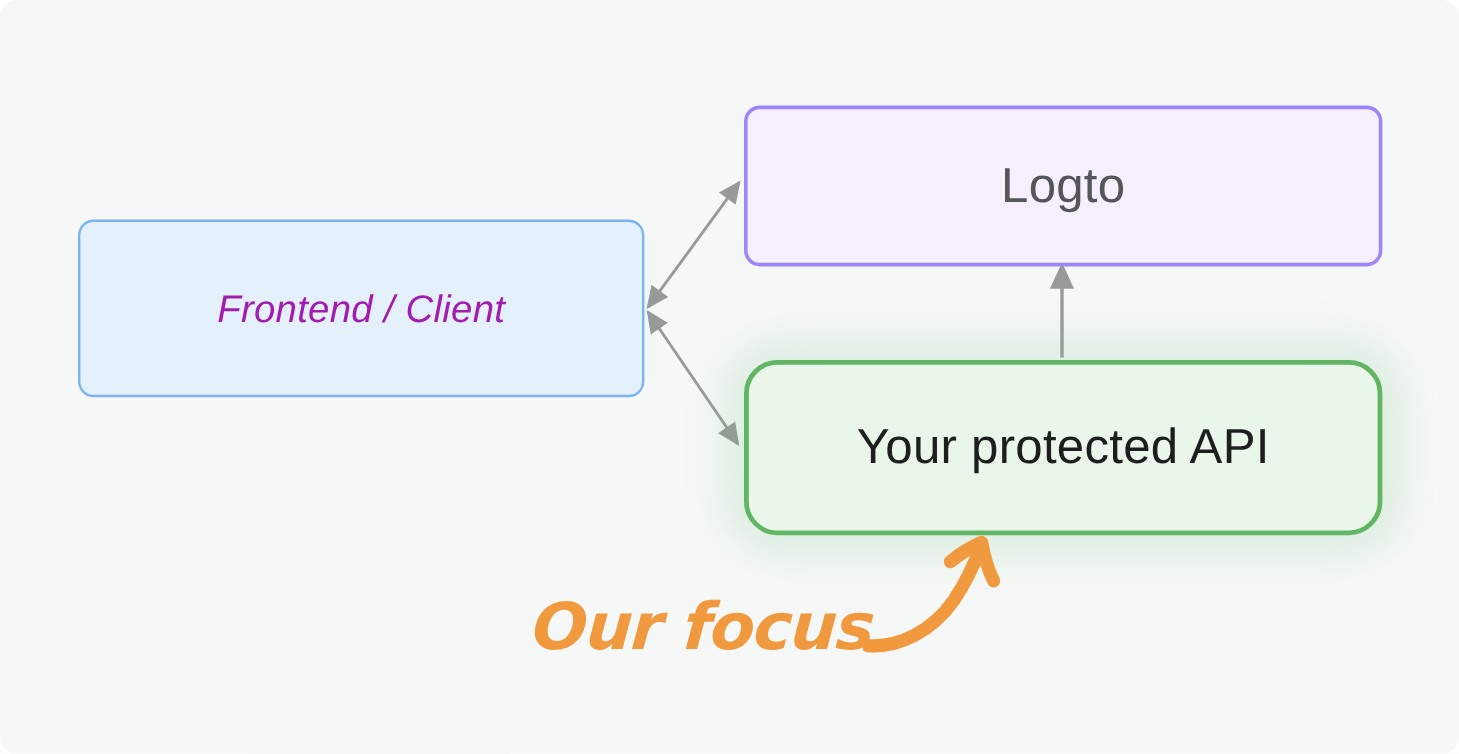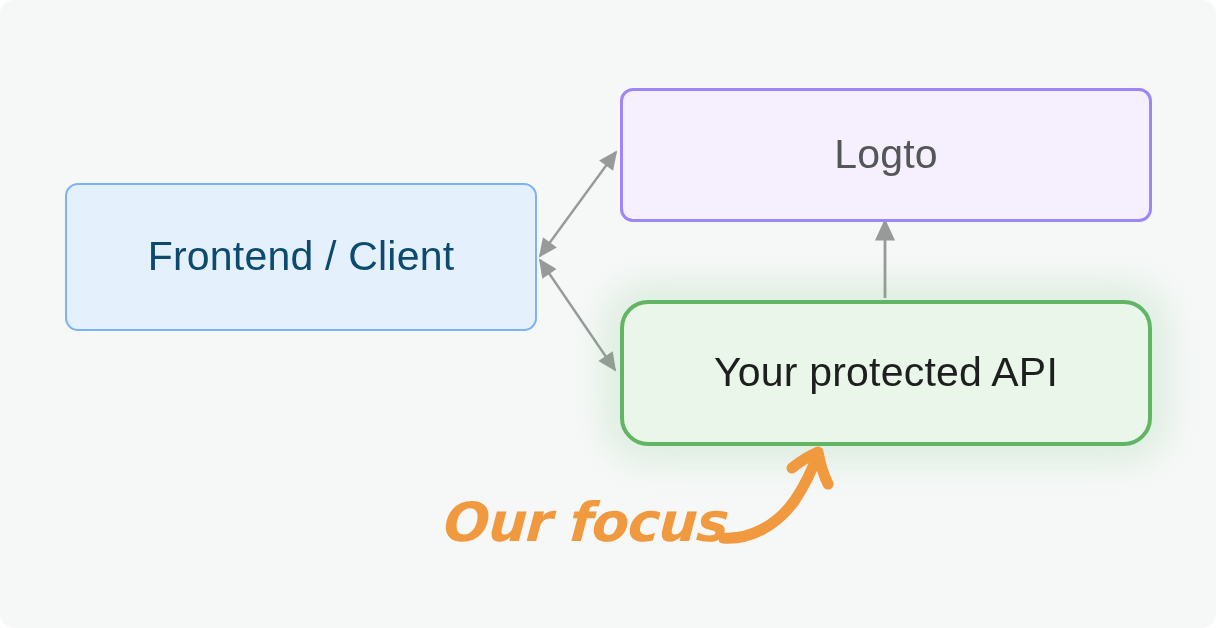--- a/index.html
+++ b/index.html
@@ -47,23 +47,24 @@
   #node-frontend {
     left: 65px;
     top: 183px;
     width: 472px;
     height: 148px;
     background: #e4f0fc;
     border: 2.5px solid #7cb2f6;
     border-radius: 13px;
   }
   #node-frontend .node-label {
-    font-size: 41px;
-    color: #0c4a6e;
+    font-size: 32px;
+    color: #a21caf;
     letter-spacing: 0.2px;
+    font-style: italic;
   }
 
   
   #node-logto {
     left: 620px;
     top: 62px;
     width: 532px;
     height: 134px;
     background: #f6effd;
     border: 3px solid #9d86f8;

